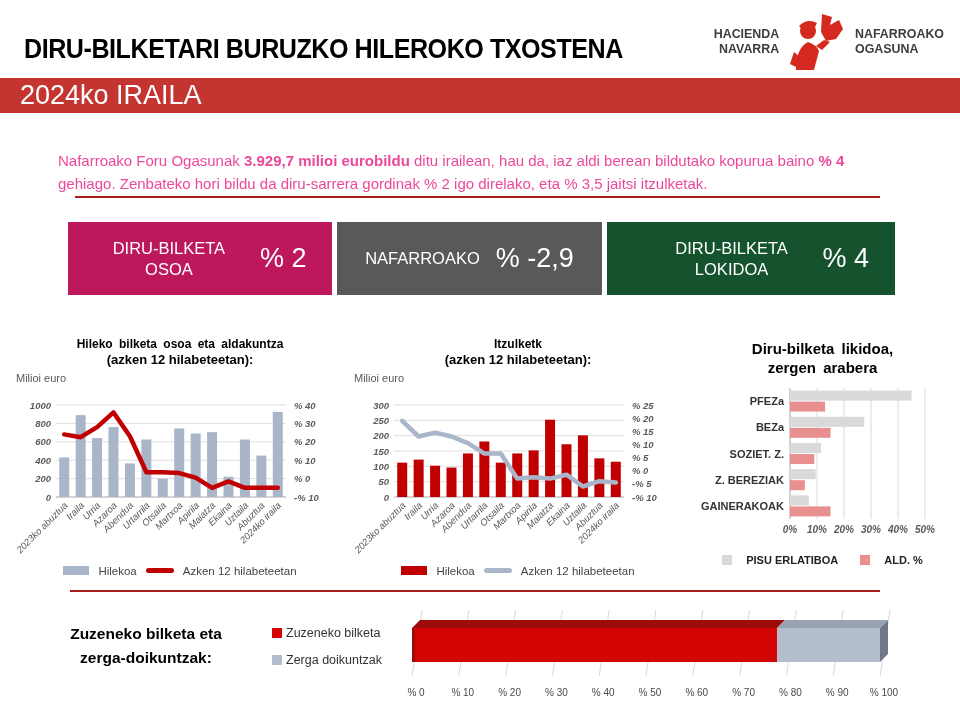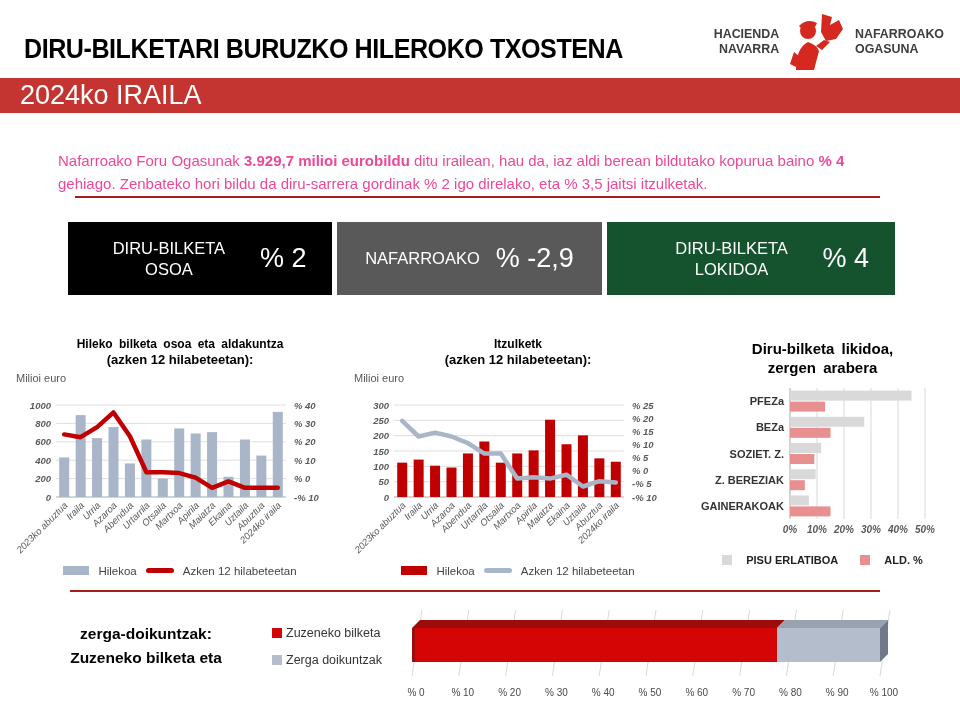--- a/index.html
+++ b/index.html
@@ -88,21 +88,21 @@
 
   <div id="banner" style="background: rgb(196, 53, 49);">
     <span>2024ko IRAILA</span>
   </div>
 
   <p id="intro"><span>Nafarroako Foru Ogasunak </span><span class="b">3.929,7 milioi eurobildu</span><span> ditu irailean, hau da, iaz aldi berean bildutako kopurua baino </span><span class="b">% 4</span><span> gehiago. Zenbateko hori bildu da diru-sarrera gordinak % 2 igo direlako, eta % 3,5 jaitsi itzulketak.</span></p>
 
   <div id="sep1" class="red-sep"></div>
 
   <div id="kpi-row">
-    <div class="kpi" style="background: #000000;">
+    <div class="kpi" style="background: #be185d;">
       <span class="lbl">DIRU-BILKETA OSOA</span>
       <span class="val">% 2</span>
     </div>
     <div class="kpi" style="background: rgb(89, 89, 89);">
       <span class="lbl">NAFARROAKO</span>
       <span class="val">% -2,9</span>
     </div>
     <div class="kpi" style="background: #14532d; padding-left: 24px;">
       <span class="lbl">DIRU-BILKETA LOKIDOA</span>
       <span class="val">% 4</span>
@@ -286,22 +286,22 @@
       <svg width="10" height="10" style="margin-left:8px;">
           <rect x="0" y="0" width="10" height="10" fill="#e89090"></rect>
         </svg>
       <span>ALD. %</span>
     </div>
   </div>
 
   <div id="sep2" class="red-sep"></div>
 
   <div id="bottom-title">
+    <div>Zuzeneko bilketa eta</div>
     <div>zerga-doikuntzak:</div>
-    <div>Zuzeneko bilketa eta</div>
   </div>
 
   <div id="bottom-legend">
     <div class="row">
       <svg width="10" height="10">
           <rect x="0" y="0" width="10" height="10" fill="#d40505"></rect>
         </svg>
       <span>Zuzeneko bilketa</span>
     </div>
     <div class="row">

